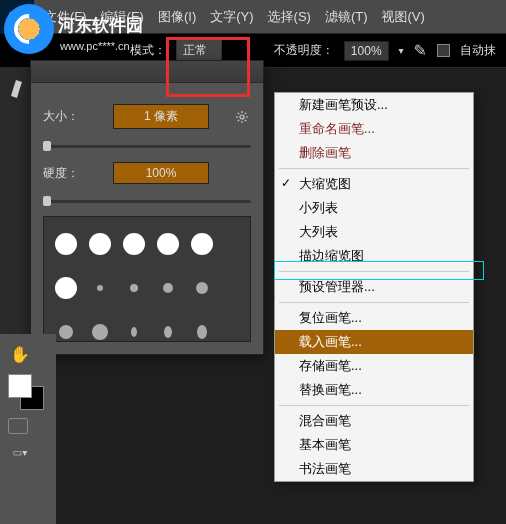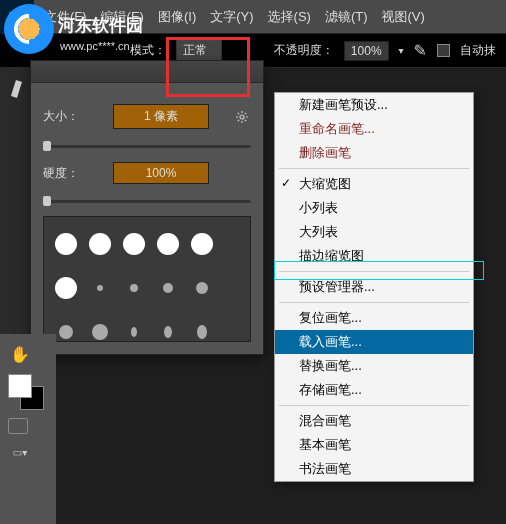--- a/index.html
+++ b/index.html
@@ -45,21 +45,21 @@
 
 .toolbar-bottom { position: absolute; left: 0; bottom: 0; width: 56px; height: 190px; background: #535353; padding: 8px; }
 .tool-icon { width: 24px; height: 24px; margin-bottom: 6px; display: flex; align-items: center; justify-content: center; color: #ccc; cursor: pointer; }
 .fg-bg { position: relative; width: 36px; height: 36px; margin: 8px 0; }
 .fg-swatch { position: absolute; width: 24px; height: 24px; background: #fff; border: 1px solid #888; left: 0; top: 0; }
 .bg-swatch { position: absolute; width: 24px; height: 24px; background: #000; border: 1px solid #888; right: 0; bottom: 0; }
 
 .context-menu { position: absolute; left: 274px; top: 92px; width: 200px; background: #f4f4f4; border: 1px solid #999; box-shadow: 3px 3px 8px rgba(0,0,0,0.4); font-size: 13px; z-index: 40; }
 .ctx-item { padding: 3px 24px; color: #000; cursor: pointer; white-space: nowrap; position: relative; }
 .ctx-item.disabled { color: #7f1d1d; cursor: default; }
-.ctx-item.selected { background: #0369a1; color: #fff; }
+.ctx-item.selected { background: #a16207; color: #fff; }
 .ctx-sep { height: 1px; background: #ccc; margin: 3px 4px; }
 .ctx-check { position: absolute; left: 6px; top: 4px; font-size: 12px; }
 
 .canvas-area { position: absolute; left: 56px; top: 68px; right: 0; bottom: 0; background: #1e1e1e; z-index: -1; }
 </style>
 </head>
 <body>
 
 <div class="top-bar">
   <div class="ps-logo">Ps</div>
@@ -208,20 +208,20 @@
   <div class="ctx-sep"></div>
   <div class="ctx-item"><span class="ctx-check">✓</span><span>大缩览图</span></div>
   <div class="ctx-item">小列表</div>
   <div class="ctx-item">大列表</div>
   <div class="ctx-item">描边缩览图</div>
   <div class="ctx-sep"></div>
   <div class="ctx-item">预设管理器...</div>
   <div class="ctx-sep"></div>
   <div class="ctx-item">复位画笔...</div>
   <div class="ctx-item selected">载入画笔...</div>
+  <div class="ctx-item">存储画笔...</div>
   <div class="ctx-item">替换画笔...</div>
-  <div class="ctx-item">存储画笔...</div>
   <div class="ctx-sep"></div>
   <div class="ctx-item">混合画笔</div>
   <div class="ctx-item">基本画笔</div>
   <div class="ctx-item">书法画笔</div>
 
 </div>
 
 </body></html>

